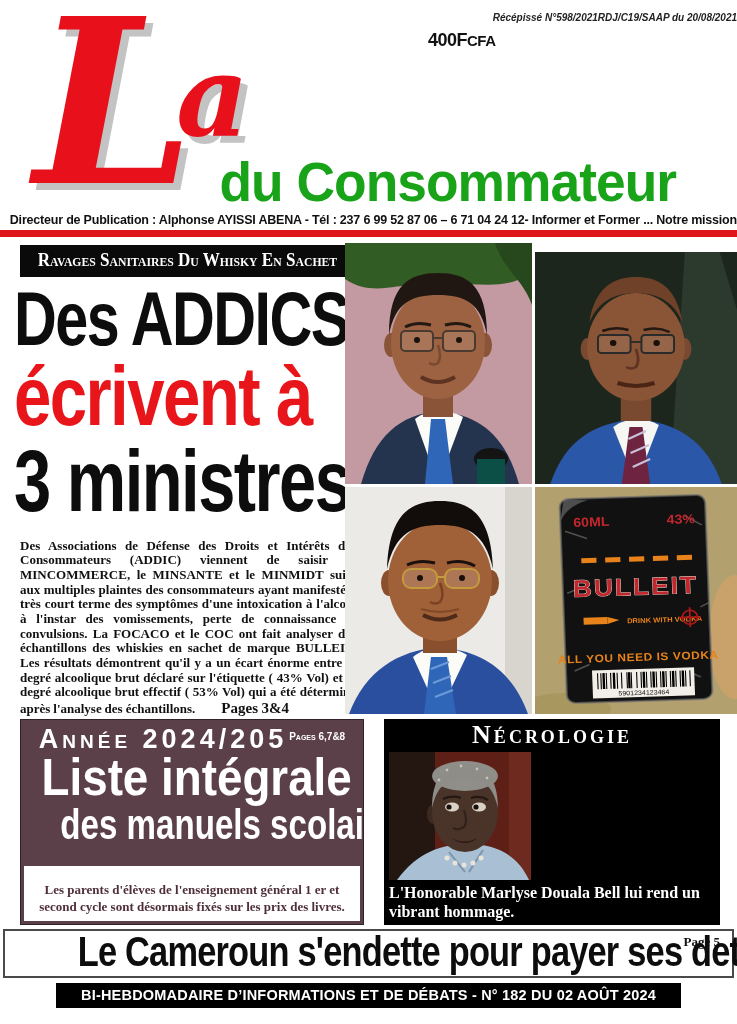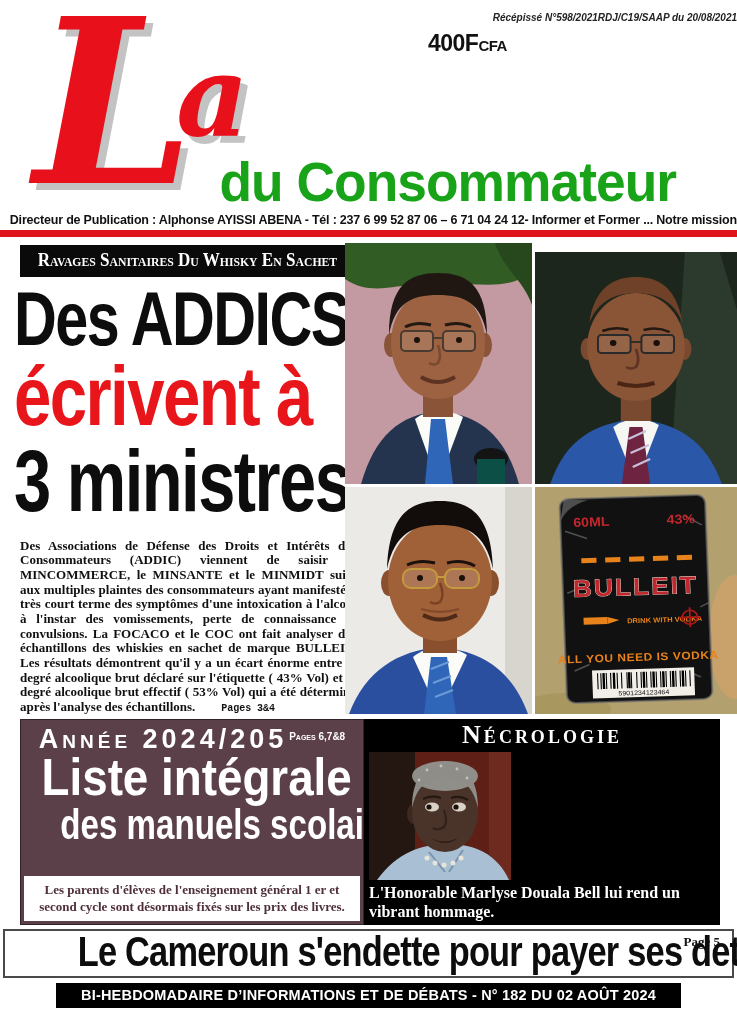--- a/index.html
+++ b/index.html
@@ -10,21 +10,21 @@
   header { position:relative; height:230px; }
   .receipt { position:absolute; top:12px; left:0; right:0; text-align:right;
     padding-left:110px; font-style:italic; font-weight:bold; font-size:10px; color:#222; }
   .brand { position:absolute; left:34px; top:12px; display:flex; align-items:flex-start;
     font-family:"DejaVu Serif",serif; font-weight:bold; font-style:italic;
     color:#e8111b; text-shadow:7px 7px 0 #c3c3c3; z-index:2; }
   .brand .L    { font-size:228px; line-height:0.80; }
   .brand .a    { font-size:112px; line-height:0.9; margin:34px 0 0 -18px; }
   .brand .voix { font-size:158px; line-height:0.72; margin:10px 0 0 16px; letter-spacing:10px; }
   .price { position:absolute; left:428px; top:30px; z-index:3; font-weight:bold; color:#111; }
-  .price-main { font-size:23px; letter-spacing:-0.5px;text-align:right; }
+  .price-main { font-size:18px; letter-spacing:-0.5px;text-align:right; }
   .price-cur  { font-size:15px; letter-spacing:-0.5px;margin-top:42px; }
   .subtitle { position:absolute; left:182px; top:150px; width:548px; text-align:center;
     font-size:55px; font-weight:bold; color:#19a319; letter-spacing:-1px;
     transform:scaleX(0.97); transform-origin:0 50%; white-space:nowrap; z-index:1; }
   .director { position:absolute; bottom:3px; left:0; right:0; text-align:right;
     font-weight:bold; font-size:12.5px; letter-spacing:-0.2px; color:#111; }
   .red-rule { height:7px; background:#e0151a; }
 
   
   main { position:relative; height:478px; }
@@ -34,41 +34,41 @@
     font-size:19px; padding:4px 0 6px; white-space:nowrap;
     transform:scaleX(0.90); transform-origin:0 50%; width:372px; }
   .hl { font-weight:bold; color:#0d0d0d; white-space:nowrap; margin-left:14px;
     letter-spacing:-2px; line-height:0.95; }
   .hl1 { font-size:76px; transform:scaleX(0.78); transform-origin:0 60%; margin-top:6px; }
   .hl2 { font-size:84px; color:#e8161b; transform:scaleX(0.80); transform-origin:0 60%; margin-top:2px; }
   .hl3 { font-size:88px; transform:scaleX(0.76); transform-origin:0 60%; margin-top:2px; }
   .body-text { margin:16px 6px 0 20px; width:336px; font-family:"Liberation Serif",serif;
     font-weight:bold; font-size:13px; line-height:1.13; text-align:justify; color:#111;
     word-spacing:-0.3px; }
-  .pages-ref { font-size:10px; padding-left:26px;font-family:Liberation Mono, monospace; }
+  .pages-ref { font-size:15px; padding-left:26px; }
 
   .photo-grid { position:absolute; left:345px; right:0; top:6px; height:471px;
     display:grid; grid-template-columns:187px 1fr; grid-template-rows:241px 1fr;
     gap:3px; background:#fff; }
   .photo-grid svg { width:100%; height:100%; display:block; }
 
   
-  .bottom-row { display:flex; gap:0; margin:4px 17px 0 20px; height:206px; }
+  .bottom-row { display:flex; gap:20px; margin:4px 17px 0 20px; height:206px; }
   .schools { width:344px; background:#5c4049; border:1px solid #34222a; color:#fff;
     text-align:center; display:flex; flex-direction:column; padding-top:5px; }
   .annee { font-variant:small-caps; font-weight:bold; font-size:27px; letter-spacing:4px;
     line-height:1.05; }
   .annee-pages { font-size:10px; letter-spacing:0; vertical-align:8px; margin-left:2px; }
   .schools-hl1 { font-weight:bold; font-size:52px; line-height:0.95; white-space:nowrap;
     transform:scaleX(0.88); transform-origin:50% 50%; }
   .schools-hl2 { font-weight:bold; font-size:43px; line-height:1.0; white-space:nowrap;
     transform:scaleX(0.77); transform-origin:50% 50%; }
   .schools-sub { margin:auto 3px 3px; background:#fff; color:#4f3039;
     font-family:"Liberation Serif",serif; font-weight:bold; font-size:13px;
-    line-height:1.3; padding:6px 4px 5px; text-align:center; }
+    line-height:1.3; padding:16px 4px 5px; text-align:center; }
 
   .necro { flex:1; background:#000; color:#fff; padding:2px 5px; position:relative; }
   .necro-kicker { text-align:center; font-family:"Liberation Serif",serif;
     font-variant:small-caps; font-weight:bold; font-size:26px; letter-spacing:3px;
     line-height:1.1; }
   .necro-flex { display:flex; align-items:flex-start; margin-top:2px; }
   .necro-hls { flex:1; overflow:visible; }
   .necro-hl { font-weight:bold; font-size:37px; line-height:1.05; white-space:nowrap;
     transform:scaleX(0.64); transform-origin:0 50%; letter-spacing:-1px; }
   .necro-photo { width:142px; height:128px; flex:0 0 142px; }

